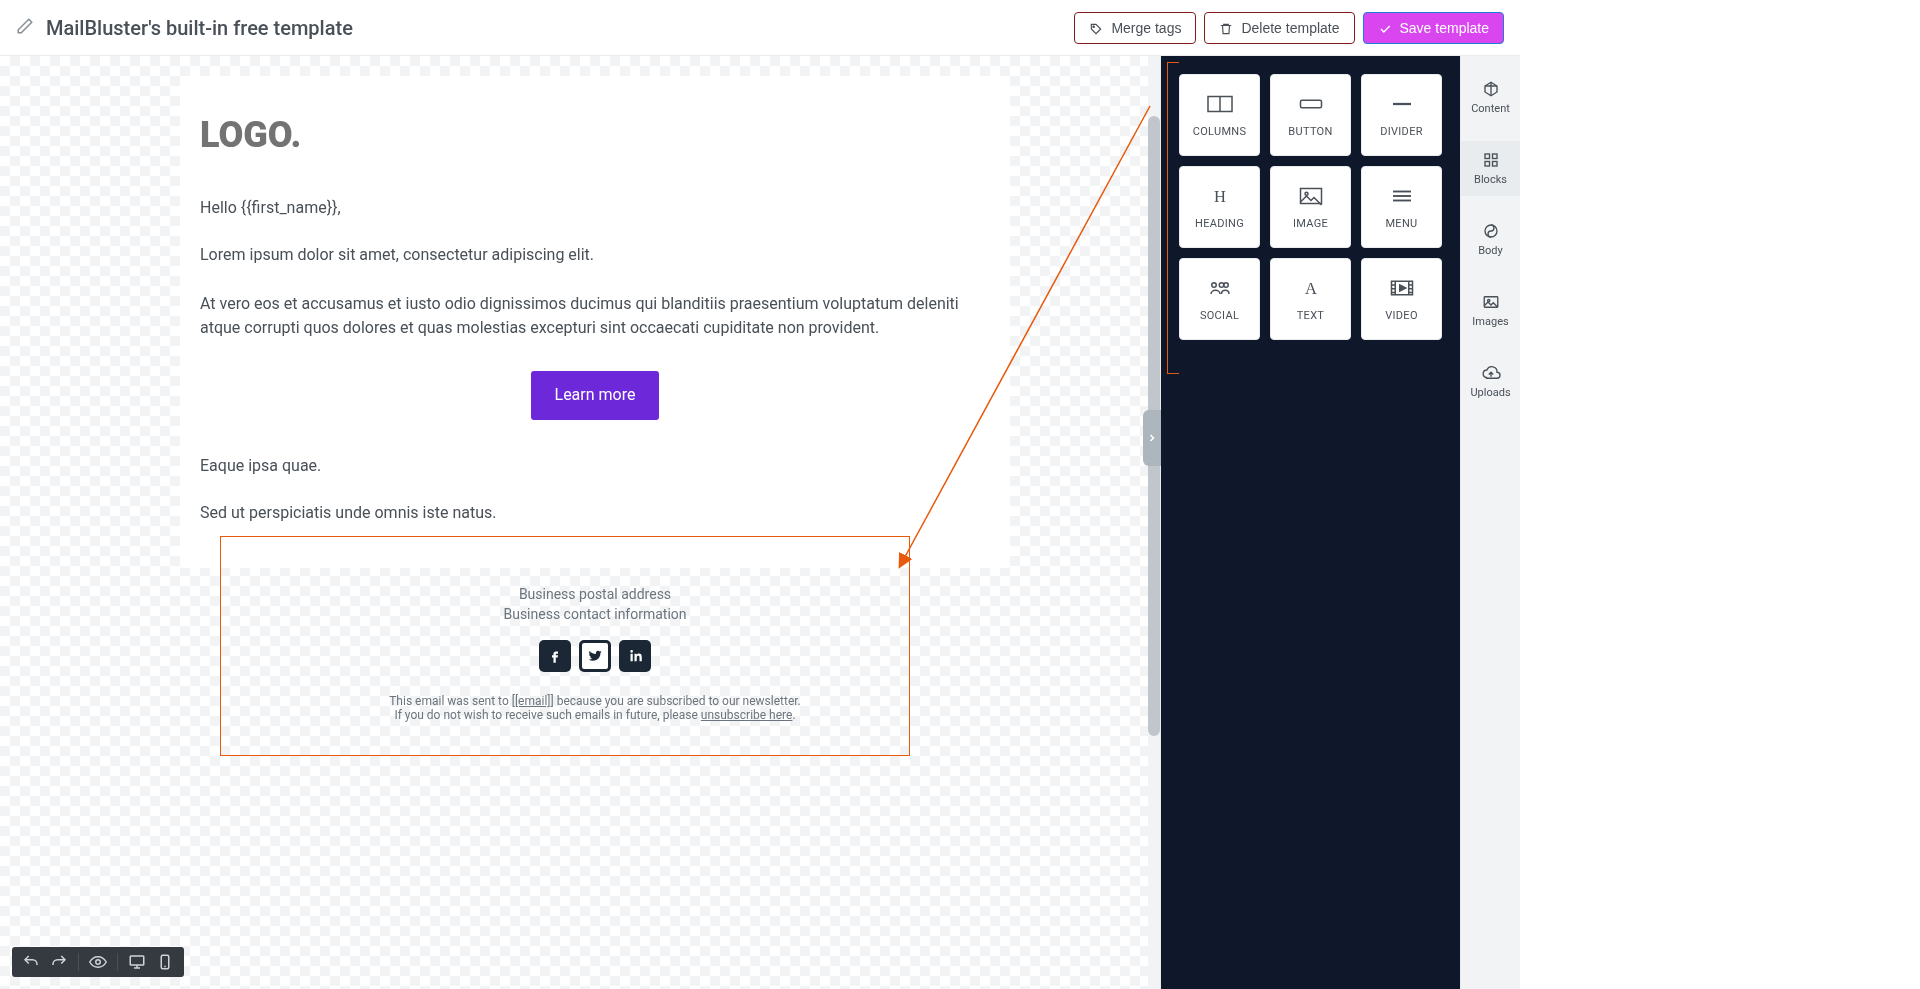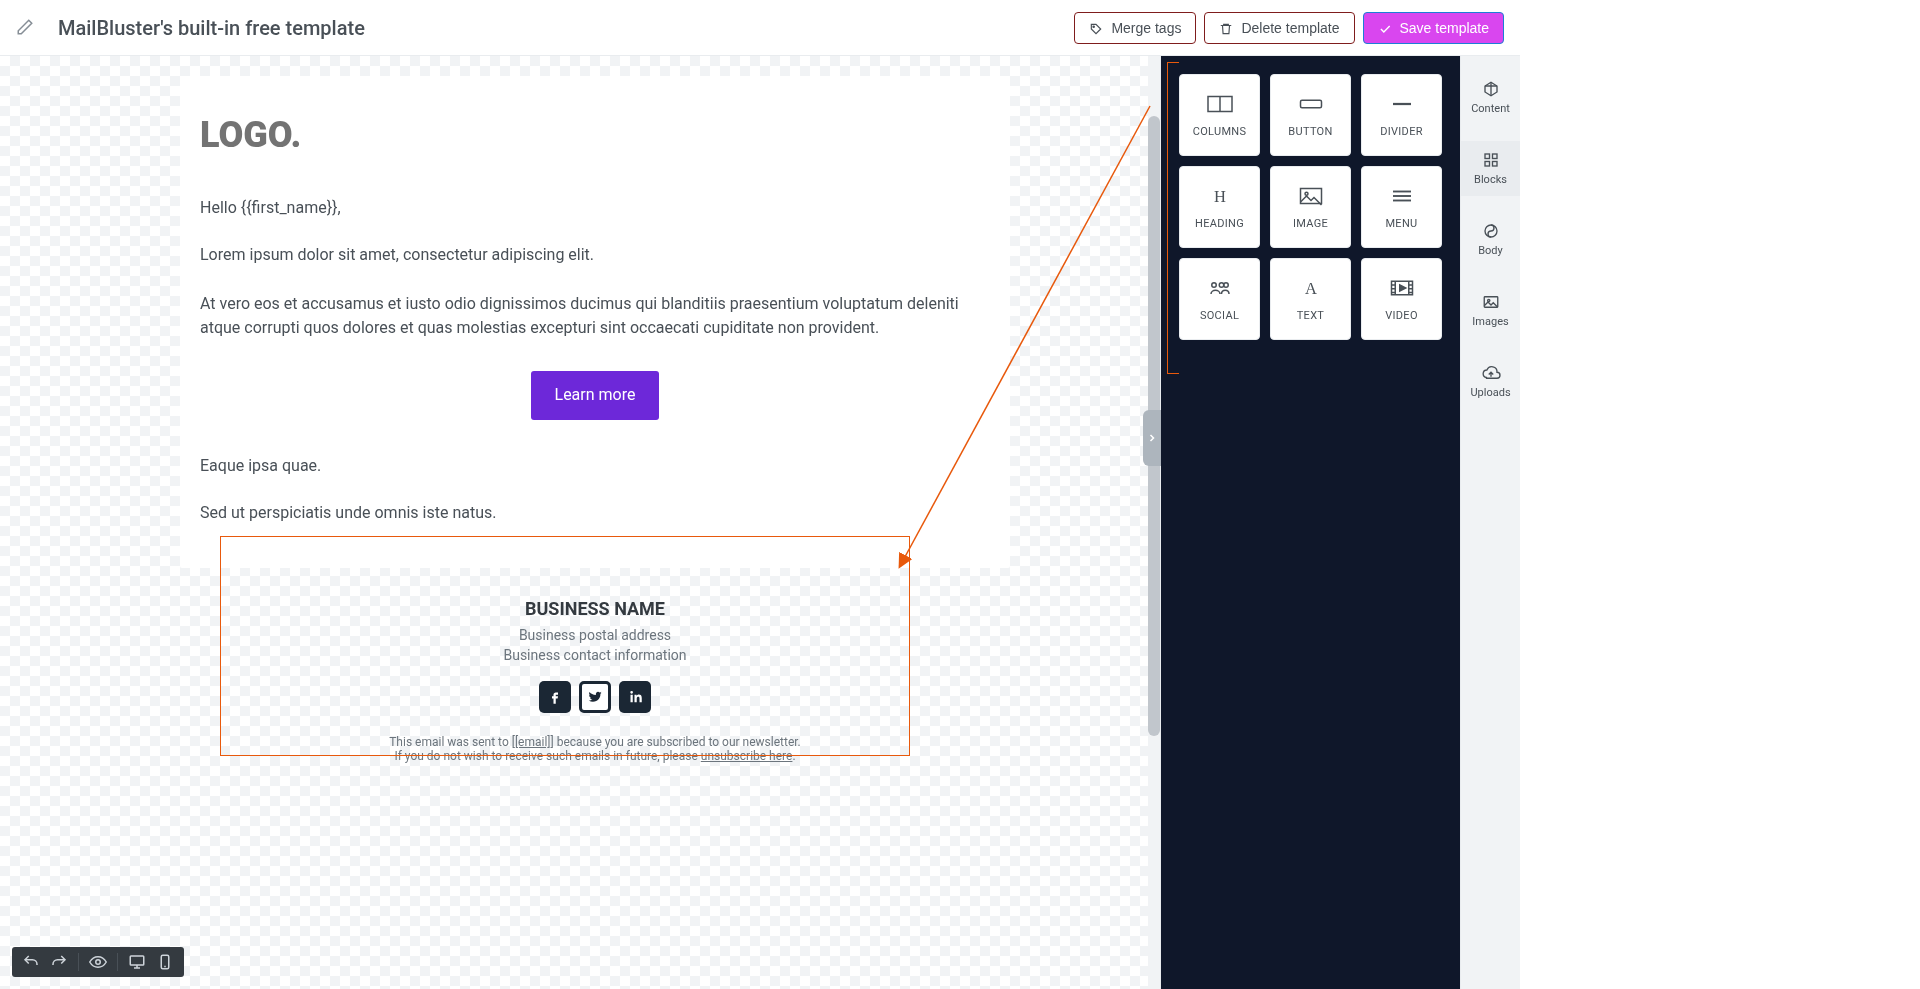--- a/index.html
+++ b/index.html
@@ -14,21 +14,21 @@
   
   .topbar {
     height: 56px;
     display: flex;
     align-items: center;
     padding: 0 16px;
     border-bottom: 1px solid #e9ecef;
     gap: 12px;
     background:#fff;
   }
-  .topbar-left { display: flex; align-items: flex-end; gap: 24px; flex: 1; }
+  .topbar-left { display: flex; align-items: center; gap: 12px; flex: 1; }
   .topbar-title { font-size: 20px; color: #495057; font-weight: 500;}
   .pencil-ic { color:#868e96; }
   .topbar-right { display: flex; gap: 8px; }
   .btn {
     display: inline-flex; align-items: flex-end; gap:8px;
     border: 1px solid #7f1d1d; background:#fff; color:#495057;
     padding: 7px 14px; border-radius: 4px; font-size: 14px; cursor:pointer;
   }
   .btn-primary { background:#d946ef; border-color:#1c7ed6; color:#fff; }
   .btn svg, .ico { width:14px; height:14px; }
@@ -151,21 +151,20 @@
                 <p>At vero eos et accusamus et iusto odio dignissimos ducimus qui blanditiis praesentium voluptatum deleniti atque corrupti quos dolores et quas molestias excepturi sint occaecati cupiditate non provident.</p>
                 <div class="btn-row">
                   <span class="learn-btn">Learn more</span>
                 </div>
                 <p>Eaque ipsa quae.</p>
                 <p style="margin-bottom:2px">Sed ut perspiciatis unde omnis iste natus.</p>
               </div>
             </div>
 
             <div class="footer-zone">
-              <div class="biz-name">BUSINESS NAME</div>
               <div class="biz-line">Business postal address</div>
               <div class="biz-line">Business contact information</div>
               <div class="socials">
                 <div class="soc-ic">
                   <svg viewBox="0 0 24 24" width="18" height="18" fill="currentColor">
                       <path d="M13 9h3V6h-3c-1.7 0-3 1.3-3 3v2H8v3h2v7h3v-7h2.5l.5-3H13V9z"></path>
                     </svg>
                 </div>
                 <div class="soc-ic" style="background:#fff;border:3px solid #1b2734;color:#1b2734">
                   <svg viewBox="0 0 24 24" width="16" height="16" fill="#1b2734">

